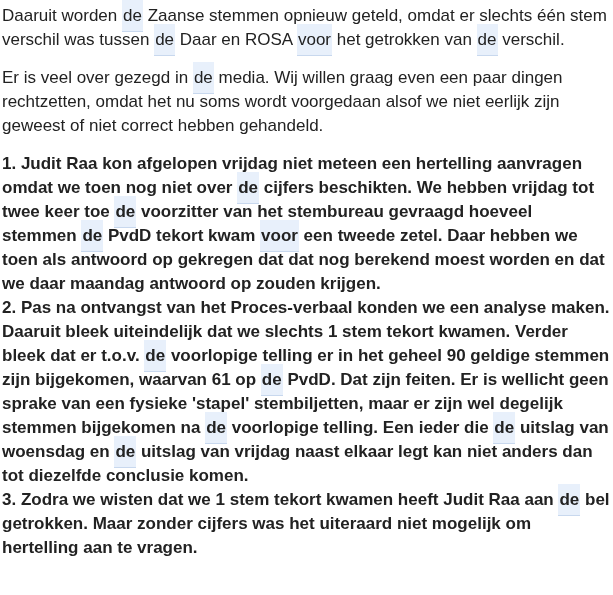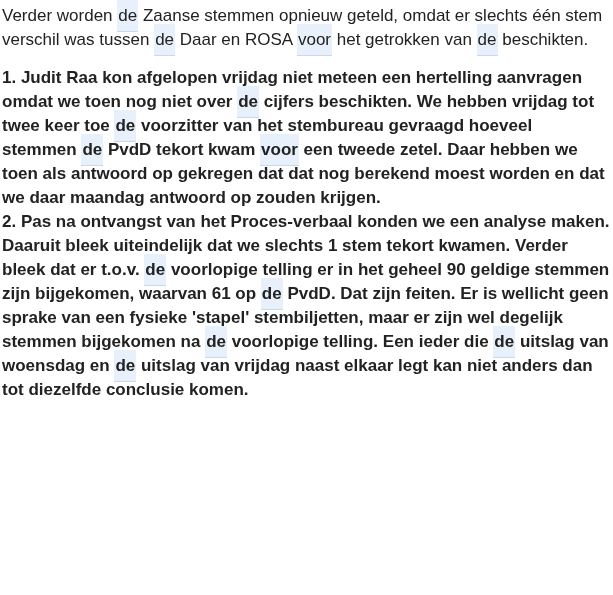--- a/index.html
+++ b/index.html
@@ -33,18 +33,20 @@
     .hl {
       background: #e8f0fb;
       border-bottom: 1px solid #c8d8ee;
       padding: 6px 1px;
     }
   </style>
 </head>
 <body>
 
 <div class="doc">
-  <p class="para"><span>Verder worden </span><span class="hl">de</span><span> Zaanse stemmen opnieuw geteld, omdat er slechts één stem verschil was tussen </span><span class="hl">de</span><span> Daar en ROSA </span><span class="hl">voor</span><span> het getrokken van </span><span class="hl">de</span><span> beschikten.</span></p>
+  <p class="para"><span>Daaruit worden </span><span class="hl">de</span><span> Zaanse stemmen opnieuw geteld, omdat er slechts één stem verschil was tussen </span><span class="hl">de</span><span> Daar en ROSA </span><span class="hl">voor</span><span> het getrokken van </span><span class="hl">de</span><span> verschil.</span></p>
+  <p class="para"><span>Er is veel over gezegd in </span><span class="hl">de</span><span> media. Wij willen graag even een paar dingen rechtzetten, omdat het nu soms wordt voorgedaan alsof we niet eerlijk zijn geweest of niet correct hebben gehandeld.</span></p>
   <div class="para list">
     <span class="item"><span>1. Judit Raa kon afgelopen vrijdag niet meteen een hertelling aanvragen omdat we toen nog niet over </span><span class="hl">de</span><span> cijfers beschikten. We hebben vrijdag tot twee keer toe </span><span class="hl">de</span><span> voorzitter van het stembureau gevraagd hoeveel stemmen </span><span class="hl">de</span><span> PvdD tekort kwam </span><span class="hl">voor</span><span> een tweede zetel. Daar hebben we toen als antwoord op gekregen dat dat nog berekend moest worden en dat we daar maandag antwoord op zouden krijgen.</span></span>
     <span class="item"><span>2. Pas na ontvangst van het Proces-verbaal konden we een analyse maken. Daaruit bleek uiteindelijk dat we slechts 1 stem tekort kwamen. Verder bleek dat er t.o.v. </span><span class="hl">de</span><span> voorlopige telling er in het geheel 90 geldige stemmen zijn bijgekomen, waarvan 61 op </span><span class="hl">de</span><span> PvdD. Dat zijn feiten. Er is wellicht geen sprake van een fysieke 'stapel' stembiljetten, maar er zijn wel degelijk stemmen bijgekomen na </span><span class="hl">de</span><span> voorlopige telling. Een ieder die </span><span class="hl">de</span><span> uitslag van woensdag en </span><span class="hl">de</span><span> uitslag van vrijdag naast elkaar legt kan niet anders dan tot diezelfde conclusie komen.</span></span>
+    <span class="item"><span>3. Zodra we wisten dat we 1 stem tekort kwamen heeft Judit Raa aan </span><span class="hl">de</span><span> bel getrokken. Maar zonder cijfers was het uiteraard niet mogelijk om hertelling aan te vragen.</span></span>
   </div>
 </div>
 
 </body></html>

